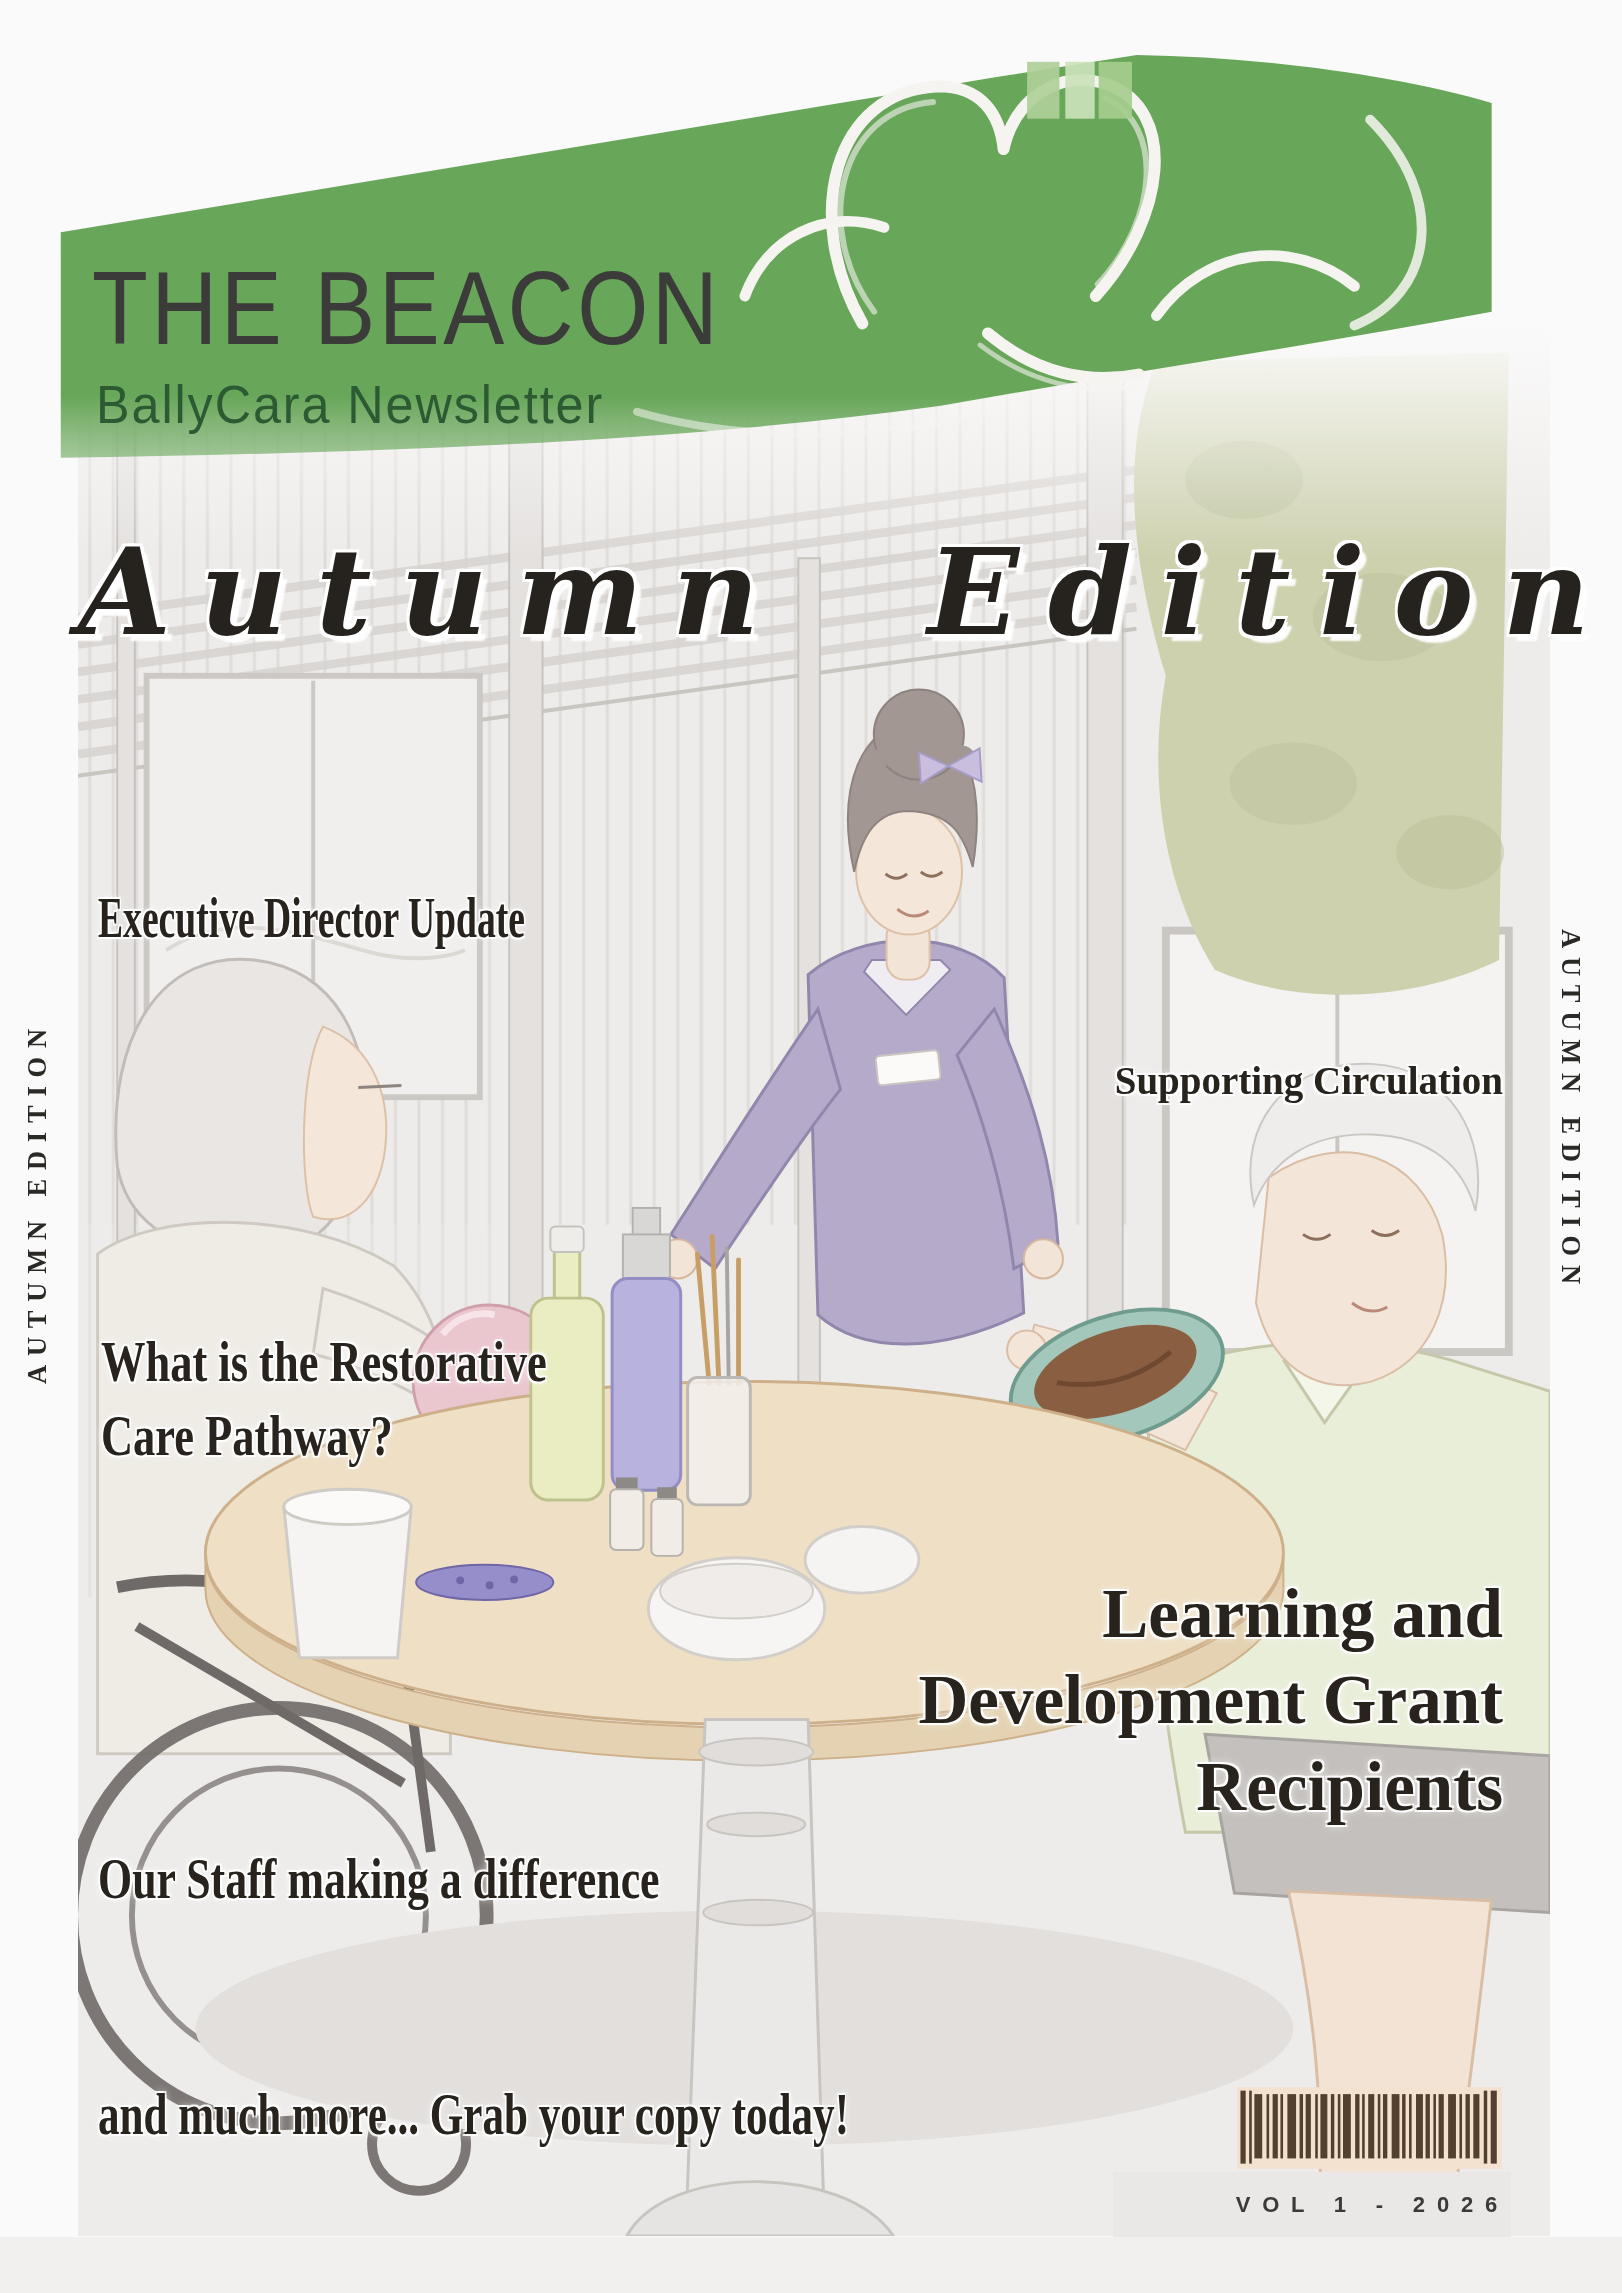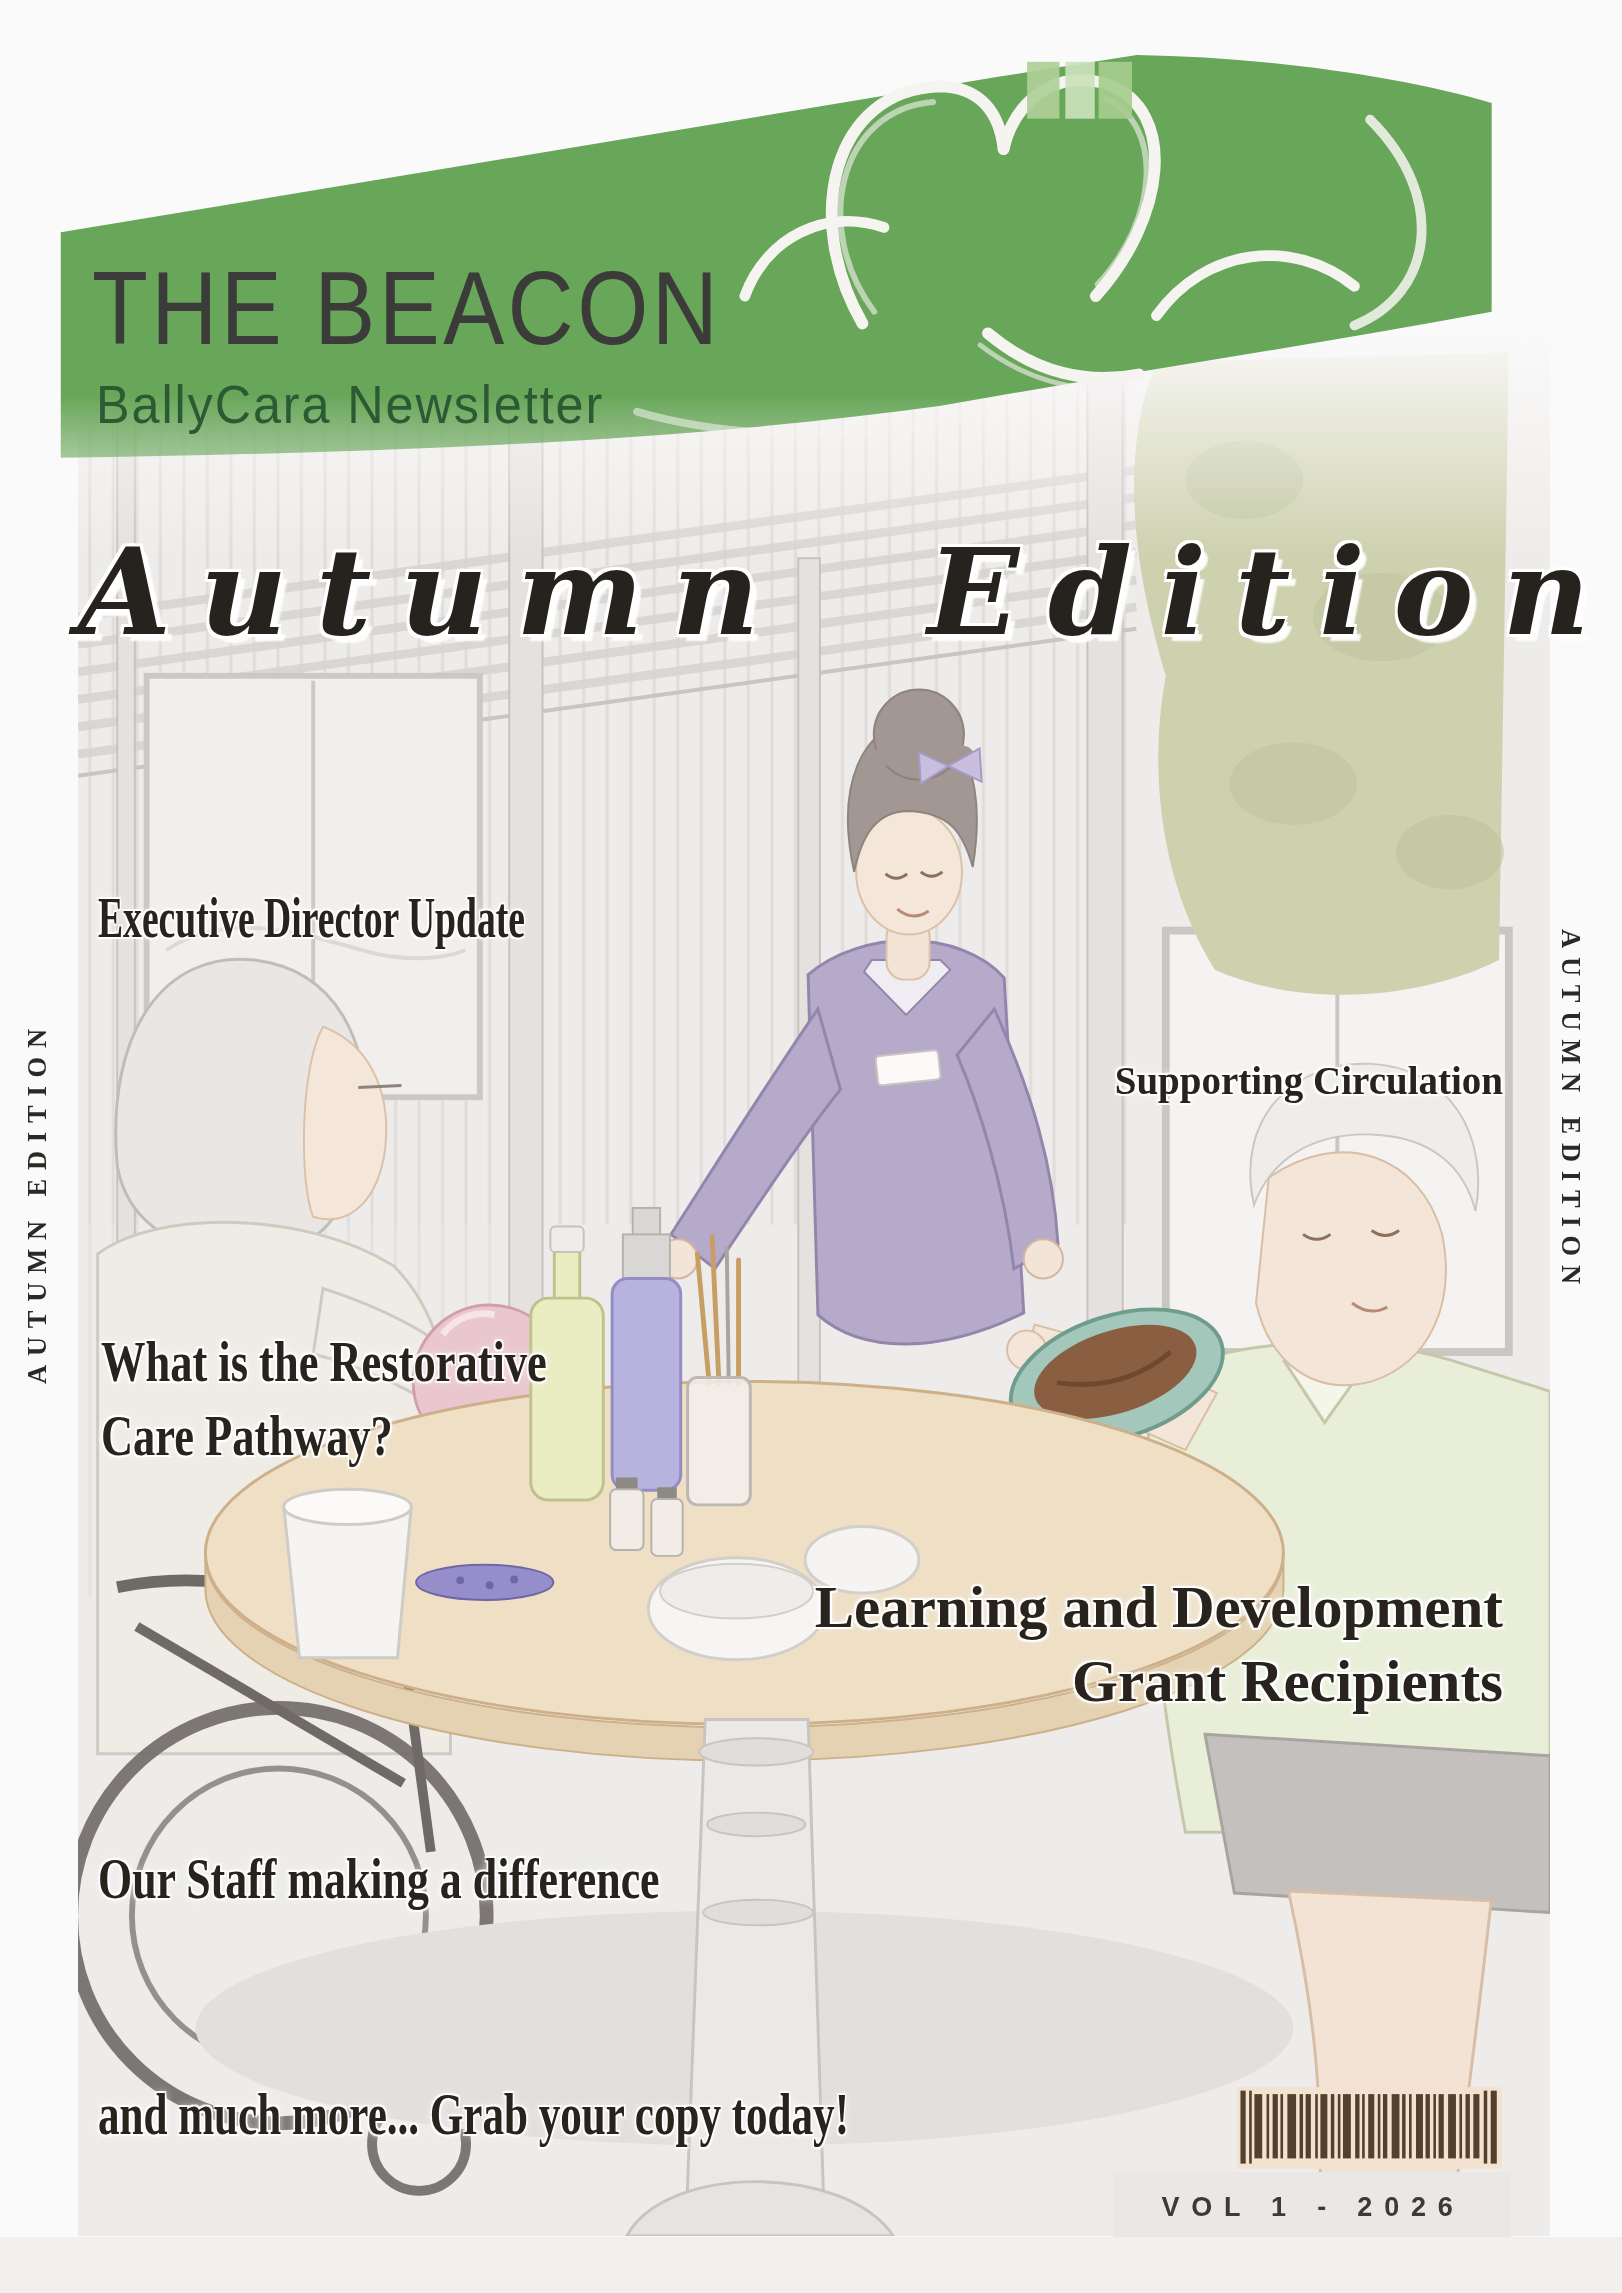--- a/index.html
+++ b/index.html
@@ -18,32 +18,32 @@
     font-family:"DejaVu Serif",serif;font-style:italic;font-weight:bold;font-size:120px;
     letter-spacing:.24em;word-spacing:69px;color:#26231e;white-space:nowrap;
     text-shadow:2.9px 2.9px 0 #fff,-2.9px -2.9px 0 #fff,2.9px -2.9px 0 #fff,-2.9px 2.9px 0 #fff,6.9px 6.9px 2px rgba(255,255,255,.95);}
   
   .hl{font-family:"Liberation Serif",serif;font-weight:bold;color:#28231d;z-index:5;
     text-shadow:2px 2px 0 rgba(255,255,255,.85),-2px -2px 0 rgba(255,255,255,.85),
     2px -2px 0 rgba(255,255,255,.85),-2px 2px 0 rgba(255,255,255,.85),0 0 9.8px rgba(255,255,255,.9);}
   .hl1{left:98px;top:885px;font-size:57px;transform:scaleX(.66);transform-origin:left top;white-space:nowrap;}
   .hl2{right:119px;top:1058px;font-size:39px;transform:scaleX(1);transform-origin:right top;white-space:nowrap;text-align:right;}
   .hl3{left:101px;top:1325px;font-size:57px;width:608px;line-height:1.3;transform:scaleX(.78);transform-origin:left top;}
-  .hl4{right:119px;top:1571px;font-size:59px;width:784px;line-height:1.25;text-align:right;transform:scaleX(1);transform-origin:right top;}
+  .hl4{right:119px;top:1571px;font-size:69px;width:784px;line-height:1.25;text-align:right;transform:scaleX(1);transform-origin:right top;}
   .hl5{left:98px;top:1846px;font-size:57px;transform:scaleX(.77);transform-origin:left top;white-space:nowrap;}
   .tagline{left:98px;top:2080px;font-size:59px;transform:scaleX(.73);transform-origin:left top;white-space:nowrap;}
   
   .side{font-family:"Liberation Serif",serif;font-weight:bold;font-size:26.5px;letter-spacing:8.8px;
     color:#2b2926;z-index:5;}
   .side-left{left:21.6px;top:933px;height:451px;writing-mode:vertical-rl;transform:rotate(180deg);}
   .side-right{left:1555px;top:929px;height:490px;writing-mode:vertical-rl;}
   
   .vol-panel{left:1113px;top:2172px;width:398px;height:65px;background:#eae8e6;z-index:4;}
-  .vol-text{left:1117px;top:2192px;width:392px;text-align:center;z-index:5;
-    font-family:"Liberation Sans",sans-serif;font-weight:bold;font-size:27px;letter-spacing:11.8px;color:#3b3a38;}
+  .vol-text{left:1117px;top:2192px;width:392px;text-align:right;z-index:5;
+    font-family:"Liberation Sans",sans-serif;font-weight:bold;font-size:22px;letter-spacing:11.8px;color:#3b3a38;}
   .bottom-strip{left:0;top:2237px;width:1622px;height:57px;background:#f2f0ee;z-index:3;}
   .banner-svg{left:0;top:0;z-index:4;}
   .illus-svg{left:78px;top:323px;z-index:1;}
   .barcode-svg{left:1237px;top:2082px;z-index:5;}
 </style>
 </head>
 <body>
 
 <div class="cover">
 

